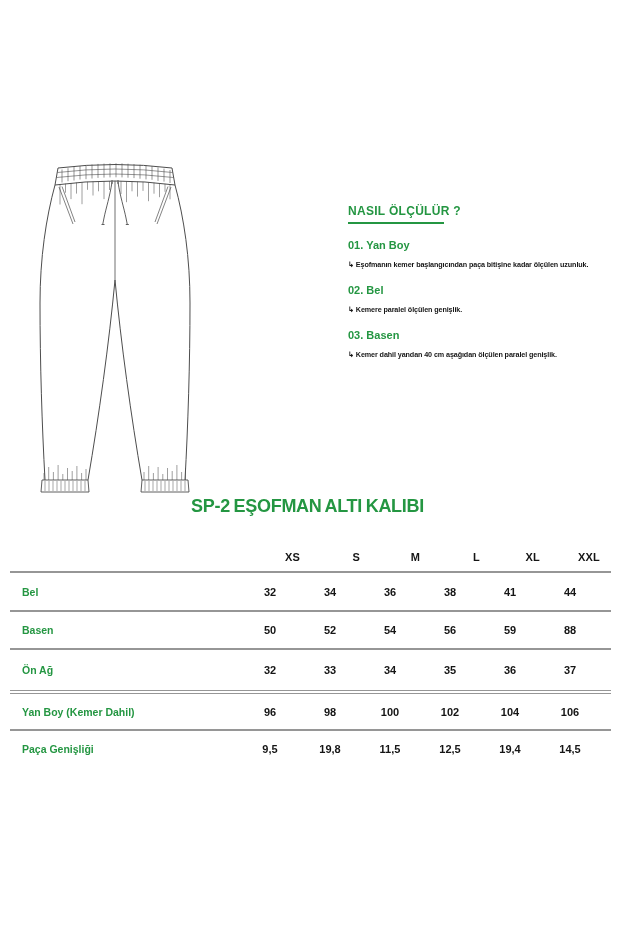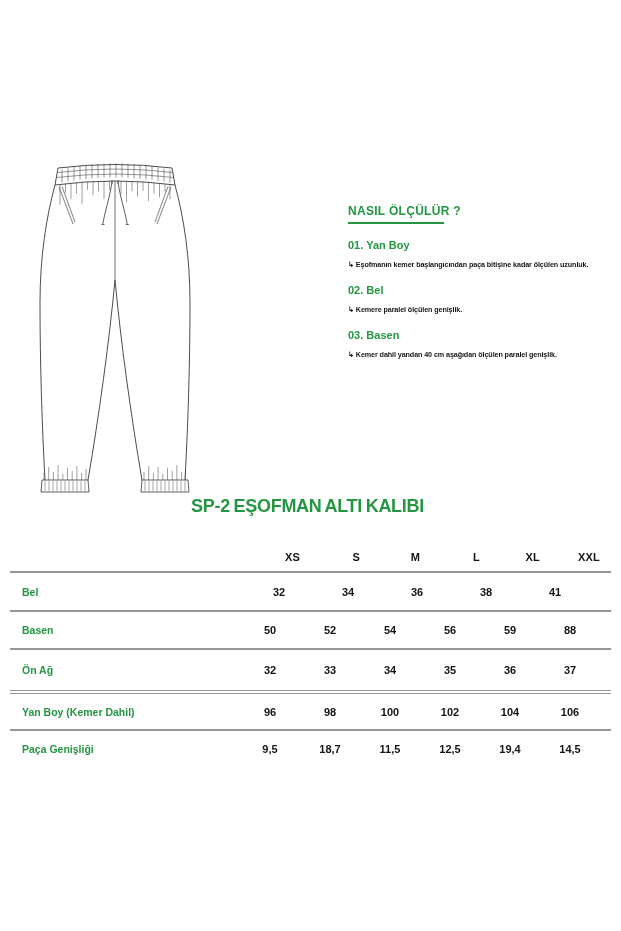--- a/index.html
+++ b/index.html
@@ -27,21 +27,21 @@
 
   
   .main-title{position:absolute;left:0;right:0;top:496px;text-align:center;
     color:var(--green);font-size:18px;font-weight:bold;letter-spacing:-.3px;word-spacing:-1px;white-space:nowrap;}
 
   
   .size-table{position:absolute;left:10px;top:543px;width:601px;}
   .trow{display:grid;grid-template-columns:230px repeat(6,60px);align-items:center;}
   .thead{height:30px;border-bottom:2px solid var(--line);}
   .col-h{text-align:right;font-weight:bold;font-size:11px;color:var(--text);letter-spacing:.2px;}
-  .r0{height:37px;gap:9px;}
+  .r0{height:37px;}
   .r1{height:38px;border-top:2px solid var(--line);}
   .r2{height:42px;border-top:2px solid var(--line);}
   .r3{height:39px;border-top:4px double var(--line);}
   .r4{height:38px;border-top:2px solid var(--line);}
   .row-label{color:var(--green);font-size:10.5px;font-weight:bold;padding-left:12px;white-space:nowrap;}
   .cell-val{text-align:center;font-weight:bold;font-size:11px;color:var(--text);}
 </style>
 </head>
 <body>
 
@@ -146,21 +146,21 @@
       <div class="cell-val">98</div>
       <div class="cell-val">100</div>
       <div class="cell-val">102</div>
       <div class="cell-val">104</div>
       <div class="cell-val">106</div>
     </div>
 
     <div class="trow r4">
       <div class="row-label">Paça Genişliği</div>
       <div class="cell-val">9,5</div>
-      <div class="cell-val">18,7</div>
+      <div class="cell-val">19,8</div>
       <div class="cell-val">11,5</div>
       <div class="cell-val">12,5</div>
       <div class="cell-val">19,4</div>
       <div class="cell-val">14,5</div>
     </div>
   </div>
 
 </div>
 
 </body></html>

